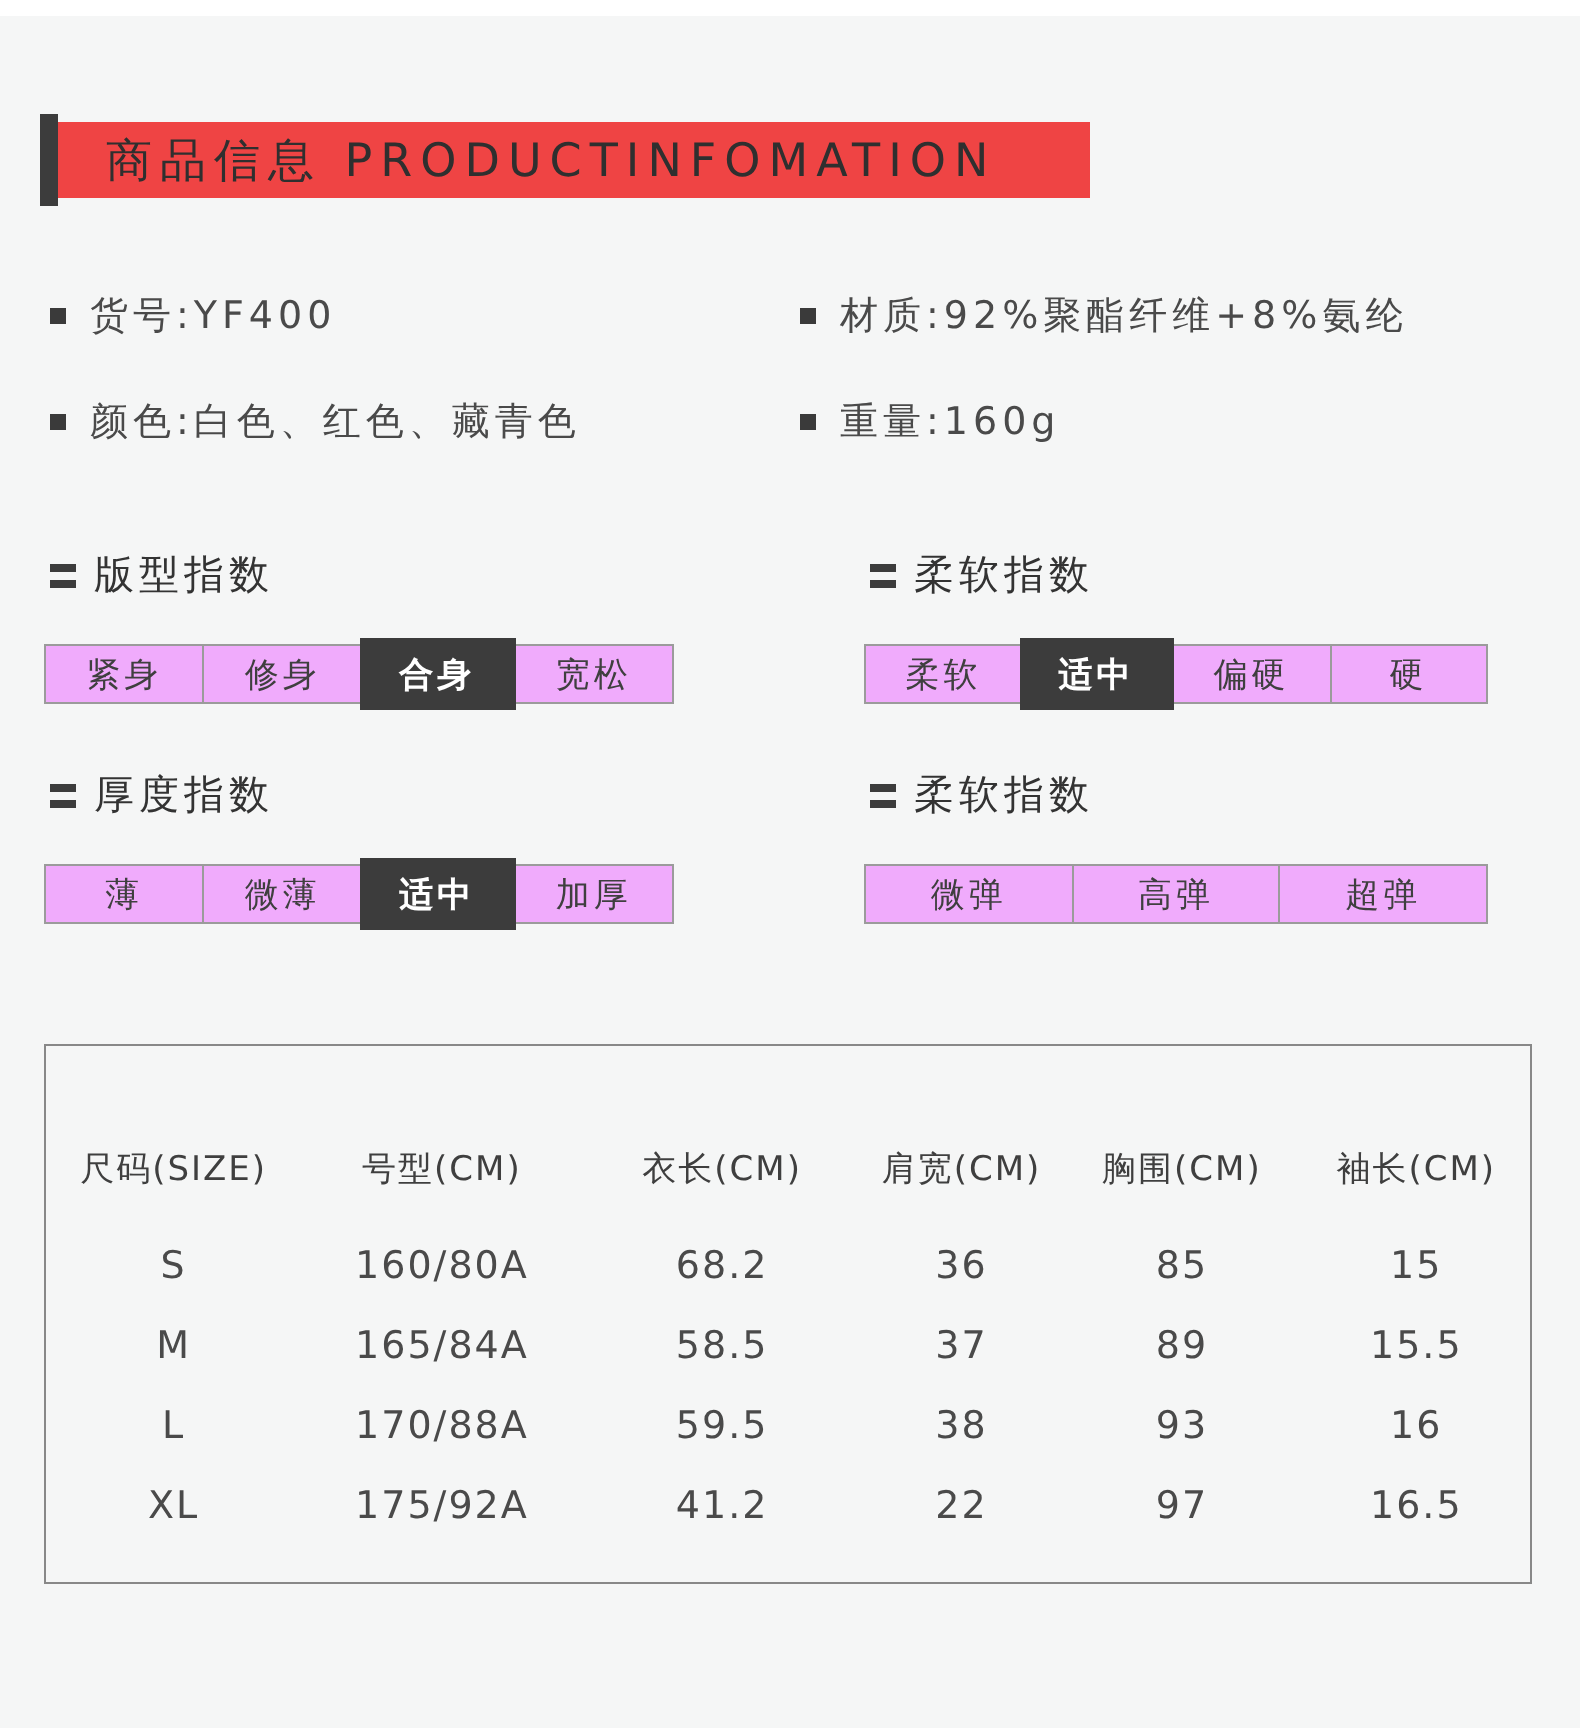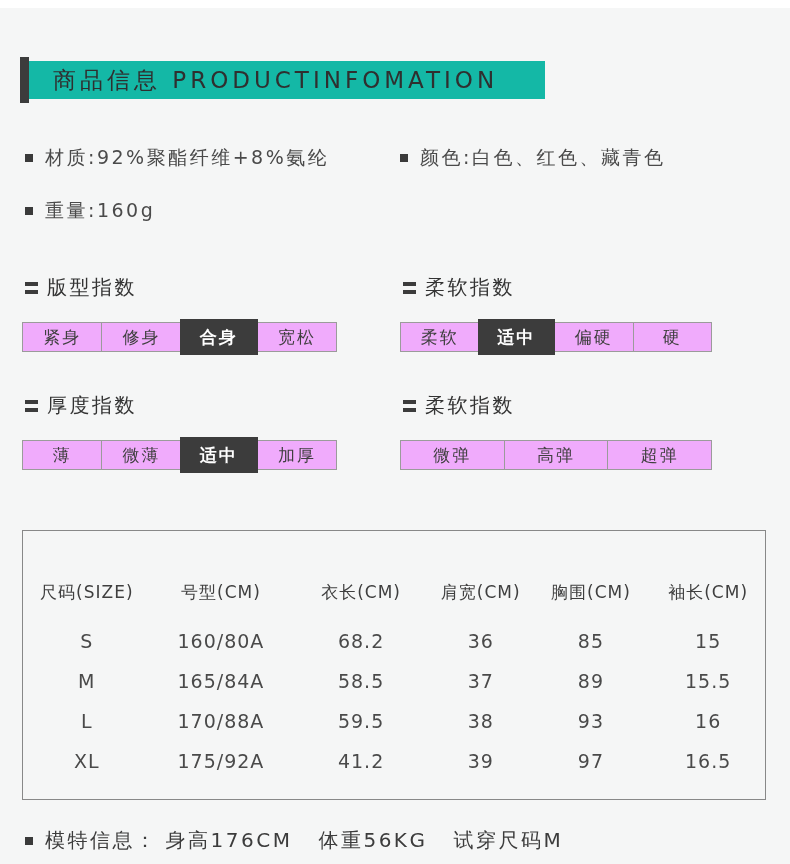--- a/index.html
+++ b/index.html
@@ -4,30 +4,30 @@
 <style>
   * { margin:0; padding:0; box-sizing:border-box; }
   html,body { background:#f5f6f6; }
   body { font-family:"DejaVu Sans","Liberation Sans",sans-serif; }
   .page { position:relative; width:790px; height:864px; background:#f5f6f6; overflow:hidden; }
   .top-strip { height:8px; background:#ffffff; }
 
   
   .header { display:flex; align-items:center; margin:49px 0 0 20px; }
   .accent-bar { width:9px; height:46px; background:#3c3c3c; flex:0 0 auto; }
-  .header-box { width:516px; height:38px; background:#14b8a6; display:flex; align-items:center; padding-left:24px; }
+  .header-box { width:516px; height:38px; background:#ef4444; display:flex; align-items:center; padding-left:24px; }
   .header-box span { font-size:23px; font-weight:500; color:#2f2f2f; letter-spacing:4px; white-space:nowrap; }
 
   
   .details { display:grid; grid-template-columns:375px auto; row-gap:27px; margin:42px 0 0 25px; }
   .detail-item { display:flex; align-items:center; font-size:19px; color:#4a4a4a; letter-spacing:2.5px; white-space:nowrap; }
   .sq { width:8px; height:8px; background:#3a3a3a; margin-right:12px; flex:0 0 auto; }
 
   
-  .index-grid { display:grid; grid-template-columns:378px auto; row-gap:40px; margin:50px 0 0 22px; }
+  .index-grid { display:grid; grid-template-columns:378px auto; row-gap:40px; margin:50px 0 0 22px;gap:32px; }
   .index-title { display:flex; align-items:center; font-size:20px; color:#333333; letter-spacing:2.5px; padding-left:3px; margin-bottom:21px; }
   .eq-icon { display:flex; flex-direction:column; gap:4px; margin-right:9px; }
   .eq-icon i { display:block; width:13px; height:4px; background:#3c3c3c; }
   .opt-box { display:flex; align-items:stretch; width:315px; height:30px; background:#f0abfc; border:1px solid #9b9b9b; }
   .opt-box.narrow { width:312px; }
   .opt { flex:1 1 0; display:flex; align-items:center; justify-content:center; font-size:17px; color:#3f3f3f; letter-spacing:2px; border-left:1px solid #9b9b9b; }
   .opt:first-child { border-left:none; }
   .opt.sel { position:relative; z-index:1; background:#3c3c3c; color:#ffffff; height:36px; margin:-4px -1px 0 -1px; border-left:none;font-weight:bold; }
 
   
@@ -49,20 +49,24 @@
   <div class="top-strip"></div>
 
   <div class="header">
     <div class="accent-bar"></div>
     <div class="header-box">
       <span>商品信息 PRODUCTINFOMATION</span>
     </div>
   </div>
 
   <div class="details">
+    <div class="detail-item">
+      <span class="sq"></span>
+      <span>货号:YF400</span>
+    </div>
     <div class="detail-item">
       <span class="sq"></span>
       <span>材质:92%聚酯纤维+8%氨纶</span>
     </div>
     <div class="detail-item">
       <span class="sq"></span>
       <span>颜色:白色、红色、藏青色</span>
     </div>
     <div class="detail-item">
       <span class="sq"></span>
@@ -168,27 +172,20 @@
         <div class="td">170/88A</div>
         <div class="td">59.5</div>
         <div class="td">38</div>
         <div class="td">93</div>
         <div class="td">16</div>
       </div>
       <div class="trow">
         <div class="td">XL</div>
         <div class="td">175/92A</div>
         <div class="td">41.2</div>
-        <div class="td">39</div>
+        <div class="td">22</div>
         <div class="td">97</div>
         <div class="td">16.5</div>
       </div>
     </div>
   </div>
 
-  <div class="model-info">
-    <span class="sq"></span>
-    <span class="lbl">模特信息：</span>
-    <span class="seg">身高176CM</span>
-    <span class="seg">体重56KG</span>
-    <span class="seg">试穿尺码M</span>
-  </div>
 </div>
 
 </body></html>

